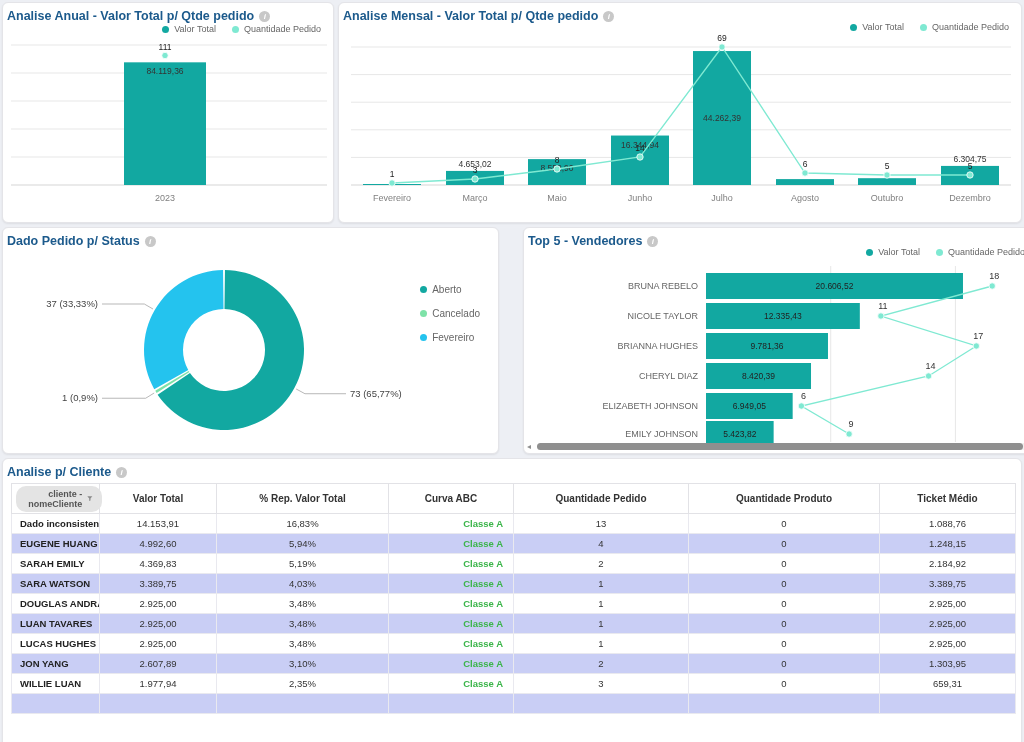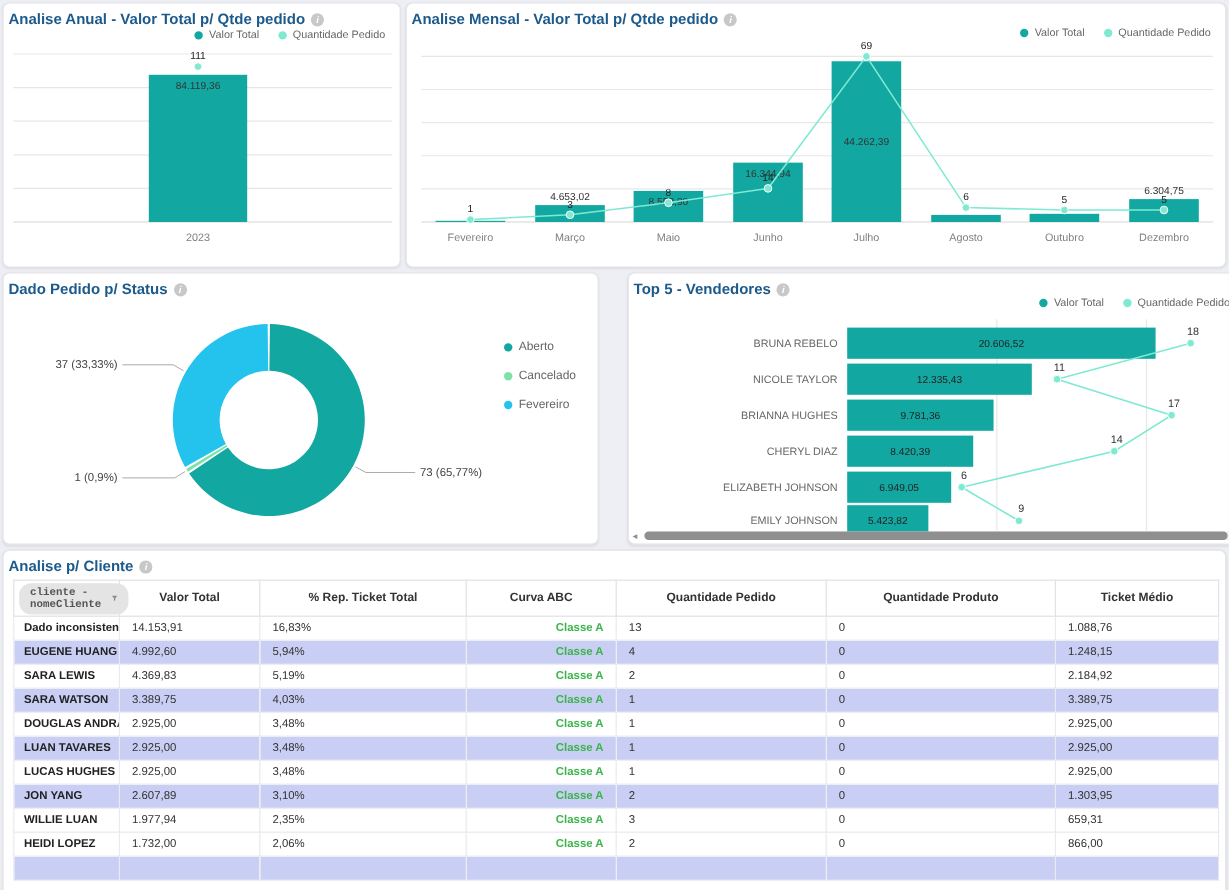--- a/index.html
+++ b/index.html
@@ -36,28 +36,28 @@
   .vscroll-thumb { position:absolute; right:2px; top:110px; width:5px; height:100px;
     background:#9a9a9a; border-radius:3px; }
 
   
   .tbl-wrap { position:absolute; left:8px; right:8px; top:24px; }
   table.tbl { border-collapse:collapse; table-layout:fixed; width:100%; }
   .tbl th {
     border:1px solid #e2e2e6; height:30px; font-size:10px; color:#333;
     font-weight:bold; text-align:center; background:#fff; padding:0 6px;
   }
-  .tbl th.chip-cell { text-align:left; padding-left:4px;font-family:Liberation Mono, monospace; }
+  .tbl th.chip-cell { text-align:right; padding-left:4px; }
   .tbl td {
     border:1px solid #e9e9ef; height:20px; font-size:9.5px; color:#333;
     padding:0 10px; overflow:hidden; white-space:nowrap;
   }
   .tbl tr.striped td { background:#c9cef5; }
   .tbl td.name { font-weight:bold; color:#222; padding-left:8px; }
-  .tbl td.num { text-align:left; }
+  .tbl td.num { text-align:center; }
   .tbl td.abc { text-align:right; color:#3bb54a; font-weight:bold; }
   .chip {
     display:inline-flex; align-items:center; gap:5px; background:#e4e4e4;
     border-radius:10px; padding:3px 9px; font-size:9px; color:#555; cursor:pointer;
   }
 </style>
 </head>
 <body>
 
 <div class="card" style="left:2px; top:2px; width:332px; height:221px;">
@@ -265,21 +265,21 @@
         <tr>
           <th class="chip-cell">
             <span class="chip">
               <span>cliente - nomeCliente</span>
               <svg width="9" height="9" viewBox="0 0 9 9">
                 <path d="M0.5 1 h8 l-3 3.5 v3 l-2 1 v-4 z" fill="#8a8a8a"></path>
               </svg>
             </span>
           </th>
         <th>Valor Total</th>
-            <th>% Rep. Ticket Total</th>
+            <th>% Rep. Valor Total</th>
             <th>Curva ABC</th>
             <th>Quantidade Pedido</th>
             <th>Quantidade Produto</th>
             <th>Ticket Médio</th>
           </tr>
       </thead>
       <tbody>
           <tr>
             <td class="name">Dado inconsistente</td>
             <td class="num">14.153,91</td>
@@ -292,21 +292,21 @@
           <tr class="striped">
             <td class="name">EUGENE HUANG</td>
             <td class="num">4.992,60</td>
             <td class="num">5,94%</td>
             <td class="abc">Classe A</td>
             <td class="num">4</td>
             <td class="num">0</td>
             <td class="num">1.248,15</td>
           </tr>
           <tr>
-            <td class="name">SARA LEWIS</td>
+            <td class="name">SARAH EMILY</td>
             <td class="num">4.369,83</td>
             <td class="num">5,19%</td>
             <td class="abc">Classe A</td>
             <td class="num">2</td>
             <td class="num">0</td>
             <td class="num">2.184,92</td>
           </tr>
           <tr class="striped">
             <td class="name">SARA WATSON</td>
             <td class="num">3.389,75</td>
@@ -354,29 +354,20 @@
           </tr>
           <tr>
             <td class="name">WILLIE LUAN</td>
             <td class="num">1.977,94</td>
             <td class="num">2,35%</td>
             <td class="abc">Classe A</td>
             <td class="num">3</td>
             <td class="num">0</td>
             <td class="num">659,31</td>
           </tr>
-          <tr>
-            <td class="name">HEIDI LOPEZ</td>
-            <td class="num">1.732,00</td>
-            <td class="num">2,06%</td>
-            <td class="abc">Classe A</td>
-            <td class="num">2</td>
-            <td class="num">0</td>
-            <td class="num">866,00</td>
-          </tr>
           <tr class="striped">
             <td></td>
             <td></td>
             <td></td>
             <td></td>
             <td></td>
             <td></td>
             <td></td>
           </tr>
         </tbody>

